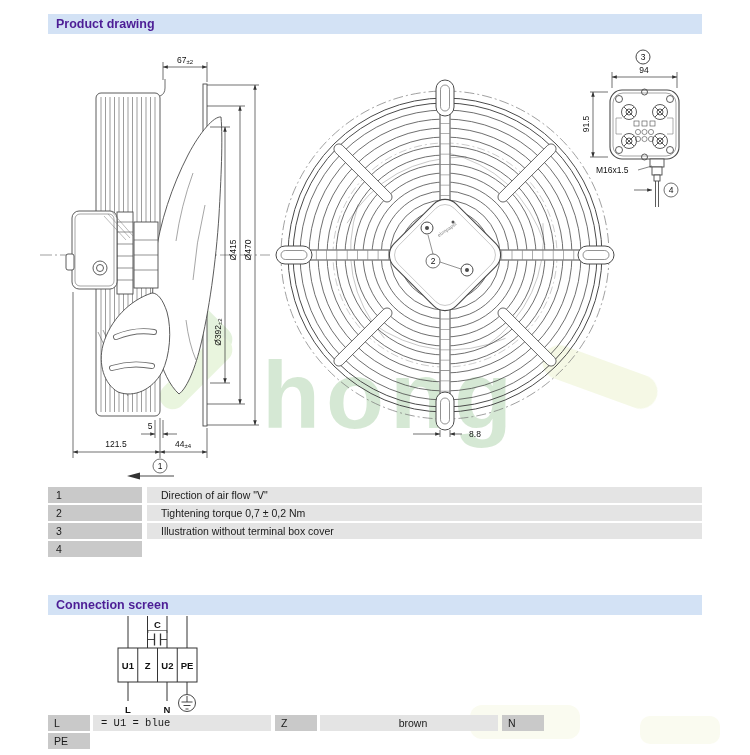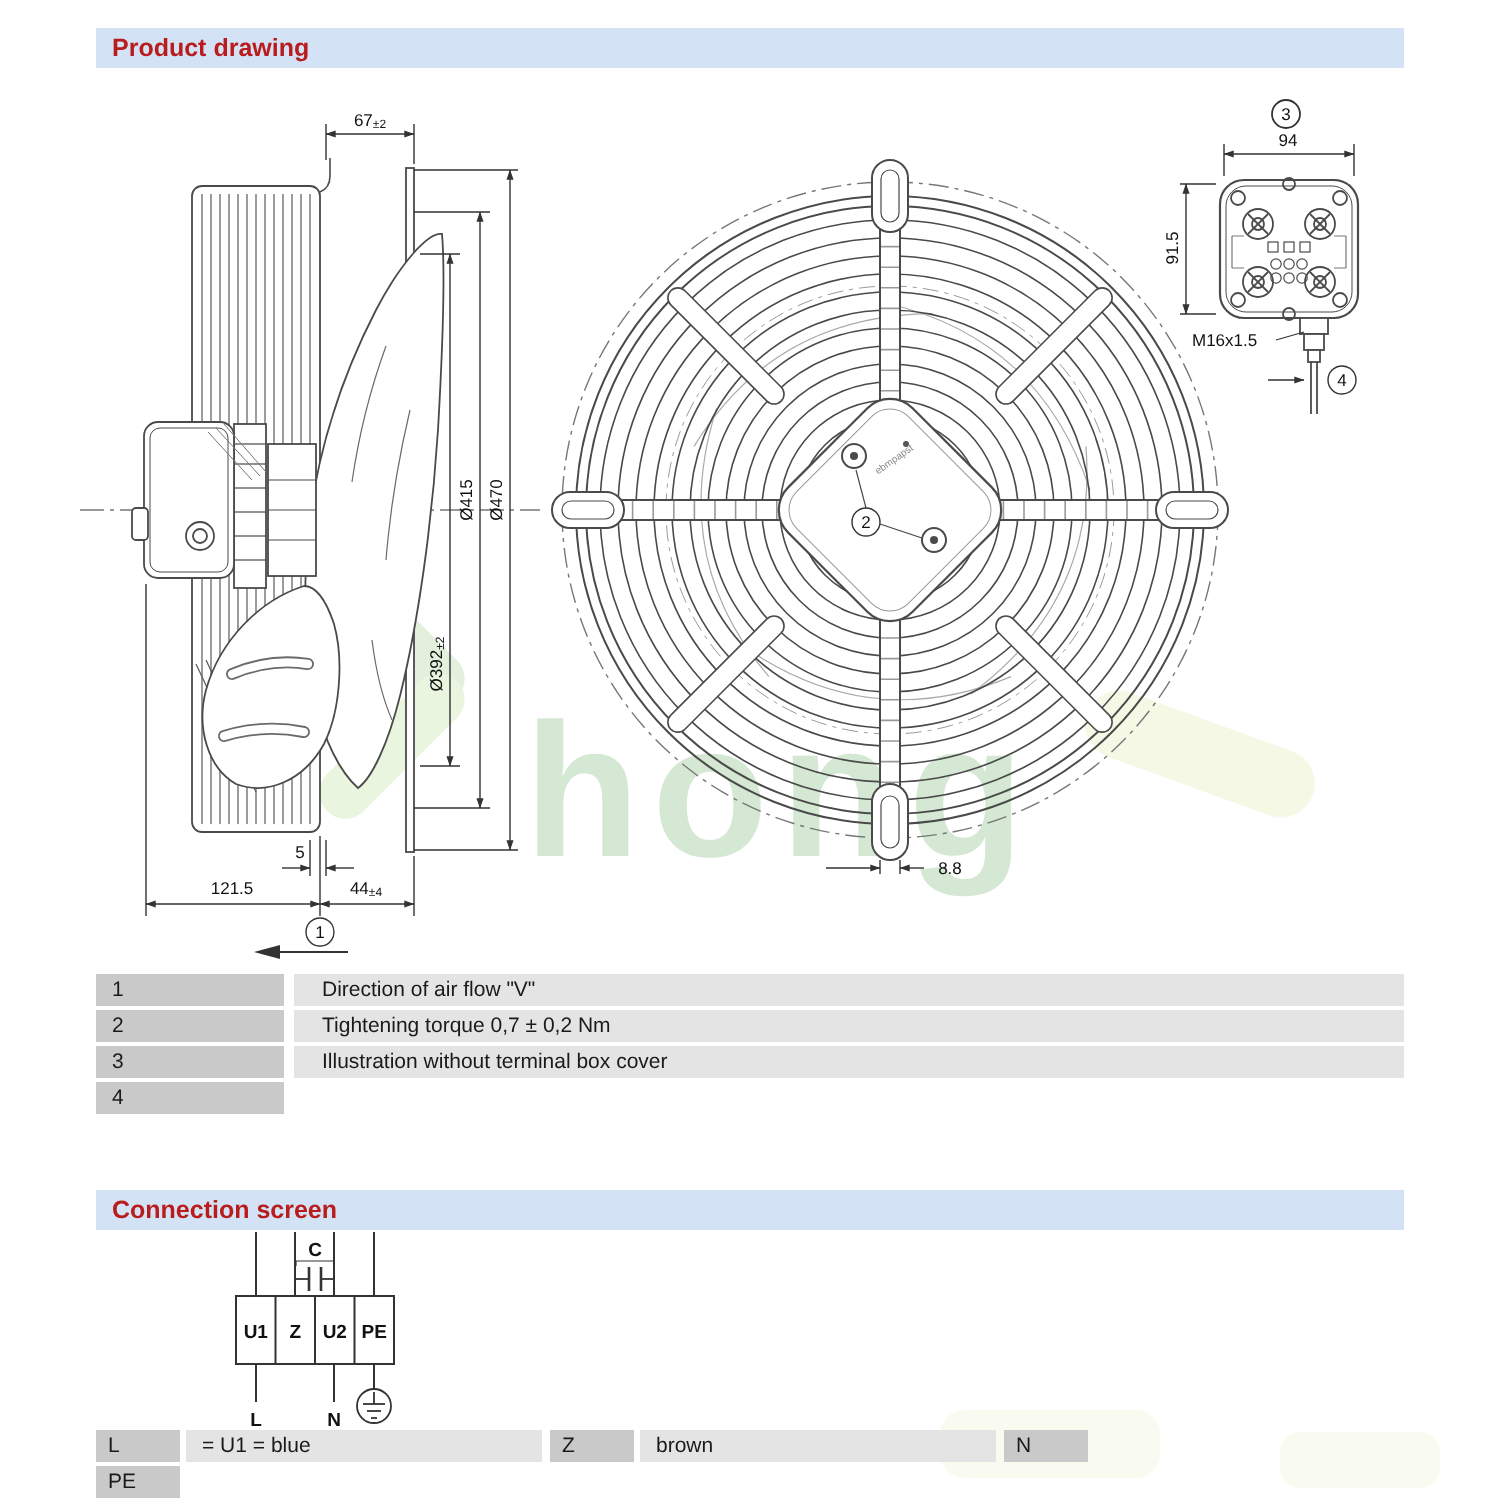--- a/index.html
+++ b/index.html
@@ -1,29 +1,29 @@
 <!DOCTYPE html>
 <html><head>
 <meta charset="utf-8">
 <style>
   html,body{margin:0;padding:0;background:#ffffff;}
   .page{position:relative;width:750px;height:755px;background:#fff;overflow:hidden;
         font-family:"Liberation Sans", sans-serif;}
   svg{position:absolute;left:0;top:0;}
   .hdr{position:absolute;left:48px;width:654px;height:20px;background:#d3e2f5;
-       font-size:12.5px;font-weight:bold;color:#b91c1c;line-height:20px;padding-left:8px;
+       font-size:12.5px;font-weight:bold;color:#4c1d95;line-height:20px;padding-left:8px;
        box-sizing:border-box;}
   .tbl{position:absolute;left:48px;width:654px;}
   .trow{display:flex;height:16px;margin-bottom:2px;font-size:10.5px;color:#1a1a1a;}
   .cell{line-height:16px;box-sizing:border-box;white-space:nowrap;overflow:hidden;}
   .c-num{width:94px;background:#c9c9c9;padding-left:8px;margin-right:5px;}
   .c-txt{flex:1;background:#e4e4e4;padding-left:14px;}
   .c-lab{width:42px;background:#c9c9c9;padding-left:6px;margin-right:3px;}
-  .c-val1{width:178px;background:#e4e4e4;padding-left:8px;margin-right:4px;}
-  .c-val2{width:178px;background:#e4e4e4;padding-left:8px;margin-right:4px;}
+  .c-val1{width:178px;background:#e4e4e4;padding-left:8px;margin-right:4px;font-family:Liberation Mono, monospace;}
+  .c-val2{width:178px;background:#e4e4e4;padding-left:8px;margin-right:4px;text-align:center;}
   .c-val3{width:155px;background:#e4e4e4;padding-left:8px;margin-top:37px;}
   text{font-family:"Liberation Sans", sans-serif;}
   .dimtxt{font-size:8.5px;fill:#111;}
   .toltxt{font-size:6px;fill:#111;}
   .callout{font-size:8.5px;fill:#111;}
   .term{font-size:9.5px;font-weight:bold;fill:#111;}
 </style>
 </head>
 <body>
 

